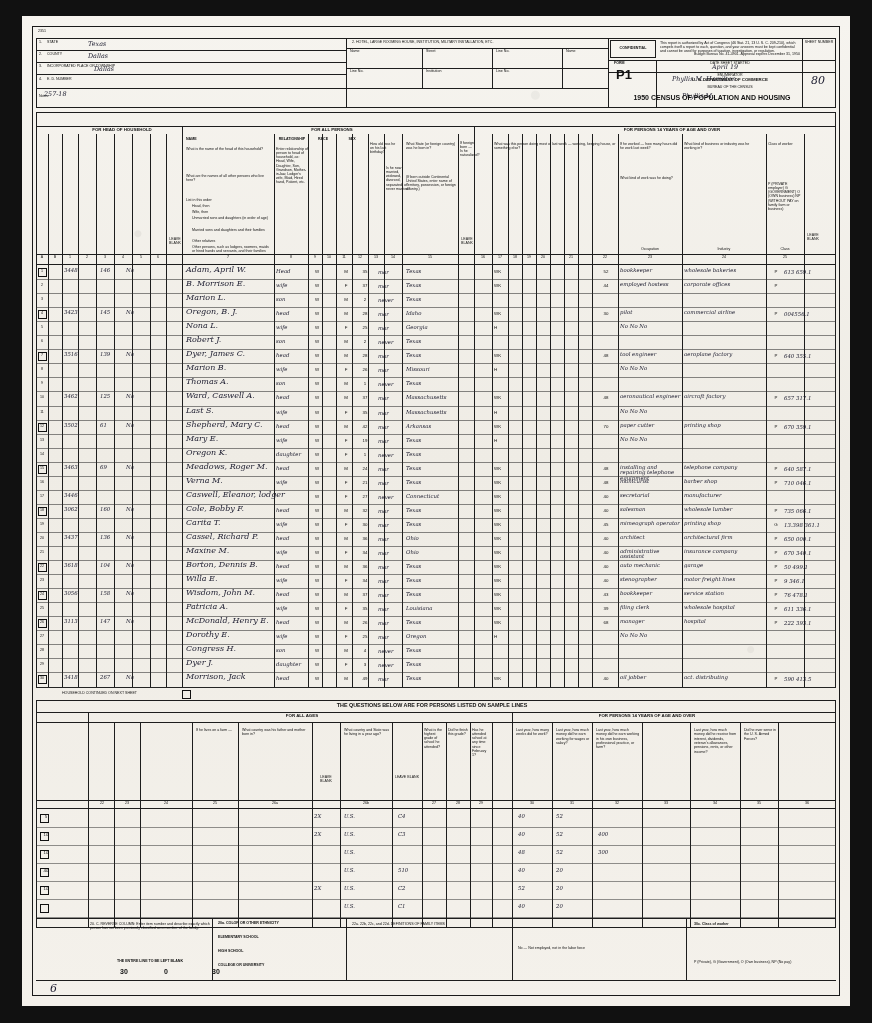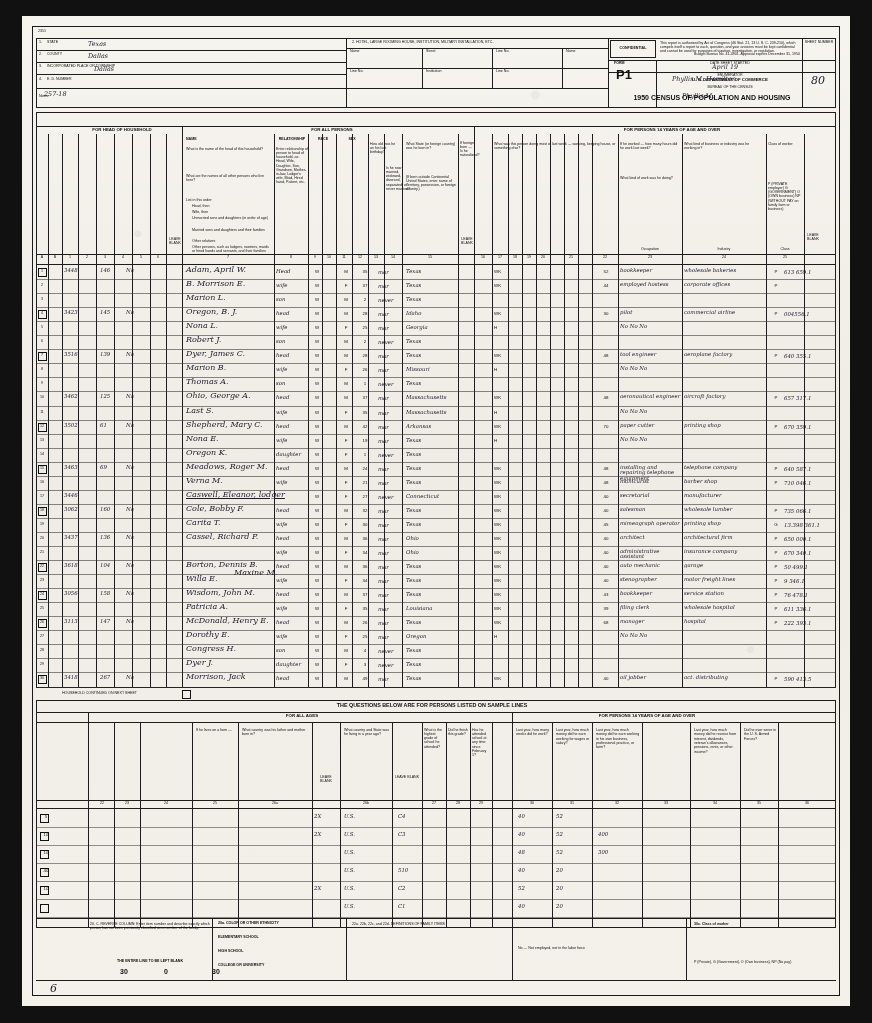--- a/index.html
+++ b/index.html
@@ -347,21 +347,21 @@
         <div class="t s c" style="left: 289px; width: 12px; top: 366.4px;">W</div>
         <div class="t s c" style="left: 317px; width: 14px; top: 366.4px;">M</div>
         <div class="t s c" style="left: 334px; width: 18px; top: 366.4px;">1</div>
         <div class="hw tiny" style="left: 356px; width: 26px; top: 365.4px;">never</div>
         <div class="hw tiny" style="left: 384px; width: 56px; top: 364.4px;">Texas</div>
         <div class="rowline" style="left: 14px; top: 389.5px; width: 800px; opacity: 0.55;"></div>
         <div class="t xs c" style="left: 14px; width: 12px; top: 380.45px;">10</div>
         <div class="hw tiny" style="left: 42px; width: 32px; top: 377.45px;">3462</div>
         <div class="hw tiny" style="left: 78px; width: 24px; top: 377.45px;">125</div>
         <div class="hw tiny" style="left: 104px; width: 22px; top: 377.45px;">Na</div>
-        <div class="hw" style="left: 164px; width: 120px; top: 375.45px; white-space: nowrap;">Ohio, George A.</div>
+        <div class="hw" style="left: 164px; width: 120px; top: 375.45px; white-space: nowrap;">Ward, Caswell A.</div>
         <div class="hw tiny" style="left: 254px; width: 34px; top: 378.45px;">head</div>
         <div class="t s c" style="left: 289px; width: 12px; top: 380.45px;">W</div>
         <div class="t s c" style="left: 317px; width: 14px; top: 380.45px;">M</div>
         <div class="t s c" style="left: 334px; width: 18px; top: 380.45px;">37</div>
         <div class="hw tiny" style="left: 356px; width: 26px; top: 379.45px;">mar</div>
         <div class="hw tiny" style="left: 384px; width: 56px; top: 378.45px;">Massachusetts</div>
         <div class="t s" style="left: 472px; width: 30px; top: 380.45px;">WK</div>
         <div class="t s c" style="left: 572px; width: 24px; top: 380.45px;">48</div>
         <div class="hw tiny" style="left: 598px; width: 62px; top: 378.45px; overflow: hidden; white-space: normal; line-height: 1;">aeronautical engineer</div>
         <div class="hw tiny" style="left: 662px; width: 80px; top: 378.45px; overflow: hidden; white-space: normal; line-height: 1;">aircraft factory</div>
@@ -391,21 +391,21 @@
         <div class="hw tiny" style="left: 356px; width: 26px; top: 407.55px;">mar</div>
         <div class="hw tiny" style="left: 384px; width: 56px; top: 406.55px;">Arkansas</div>
         <div class="t s" style="left: 472px; width: 30px; top: 408.55px;">WK</div>
         <div class="t s c" style="left: 572px; width: 24px; top: 408.55px;">70</div>
         <div class="hw tiny" style="left: 598px; width: 62px; top: 406.55px; overflow: hidden; white-space: normal; line-height: 1;">paper cutter</div>
         <div class="hw tiny" style="left: 662px; width: 80px; top: 406.55px; overflow: hidden; white-space: normal; line-height: 1;">printing shop</div>
         <div class="t s c" style="left: 746px; width: 16px; top: 408.55px;">P</div>
         <div class="hw tiny" style="left: 762px; width: 50px; top: 407.55px;">670 359.1</div>
         <div class="rowline" style="left: 14px; top: 431.65px; width: 800px; opacity: 0.55;"></div>
         <div class="t xs c" style="left: 14px; width: 12px; top: 422.6px;">13</div>
-        <div class="hw" style="left: 164px; width: 120px; top: 417.6px; white-space: nowrap;">Nona E.</div>
+        <div class="hw" style="left: 164px; width: 120px; top: 417.6px; white-space: nowrap;">Mary E.</div>
         <div class="hw tiny" style="left: 254px; width: 34px; top: 420.6px;">wife</div>
         <div class="t s c" style="left: 289px; width: 12px; top: 422.6px;">W</div>
         <div class="t s c" style="left: 317px; width: 14px; top: 422.6px;">F</div>
         <div class="t s c" style="left: 334px; width: 18px; top: 422.6px;">19</div>
         <div class="hw tiny" style="left: 356px; width: 26px; top: 421.6px;">mar</div>
         <div class="hw tiny" style="left: 384px; width: 56px; top: 420.6px;">Texas</div>
         <div class="t s" style="left: 472px; width: 30px; top: 422.6px;">H</div>
         <div class="hw tiny" style="left: 598px; width: 62px; top: 420.6px; overflow: hidden; white-space: normal; line-height: 1;">No No No</div>
         <div class="rowline" style="left: 14px; top: 445.7px; width: 800px; opacity: 0.55;"></div>
         <div class="t xs c" style="left: 14px; width: 12px; top: 436.65px;">14</div>
@@ -445,21 +445,21 @@
         <div class="hw tiny" style="left: 384px; width: 56px; top: 462.75px;">Texas</div>
         <div class="t s" style="left: 472px; width: 30px; top: 464.75px;">WK</div>
         <div class="t s c" style="left: 572px; width: 24px; top: 464.75px;">48</div>
         <div class="hw tiny" style="left: 598px; width: 62px; top: 462.75px; overflow: hidden; white-space: normal; line-height: 1;">manicurist</div>
         <div class="hw tiny" style="left: 662px; width: 80px; top: 462.75px; overflow: hidden; white-space: normal; line-height: 1;">barber shop</div>
         <div class="t s c" style="left: 746px; width: 16px; top: 464.75px;">P</div>
         <div class="hw tiny" style="left: 762px; width: 50px; top: 463.75px;">710 046.1</div>
         <div class="rowline" style="left: 14px; top: 487.85px; width: 800px; opacity: 0.55;"></div>
         <div class="t xs c" style="left: 14px; width: 12px; top: 478.8px;">17</div>
         <div class="hw tiny" style="left: 42px; width: 32px; top: 475.8px;">3446</div>
-        <div class="hw" style="left: 164px; width: 120px; top: 473.8px; white-space: nowrap; text-decoration: underline;">Caswell, Eleanor, lodger</div>
+        <div class="hw" style="left: 164px; width: 120px; top: 473.8px; white-space: nowrap;">Caswell, Eleanor, lodger</div>
         <div class="t s c" style="left: 289px; width: 12px; top: 478.8px;">W</div>
         <div class="t s c" style="left: 317px; width: 14px; top: 478.8px;">F</div>
         <div class="t s c" style="left: 334px; width: 18px; top: 478.8px;">27</div>
         <div class="hw tiny" style="left: 356px; width: 26px; top: 477.8px;">never</div>
         <div class="hw tiny" style="left: 384px; width: 56px; top: 476.8px;">Connecticut</div>
         <div class="t s" style="left: 472px; width: 30px; top: 478.8px;">WK</div>
         <div class="t s c" style="left: 572px; width: 24px; top: 478.8px;">40</div>
         <div class="hw tiny" style="left: 598px; width: 62px; top: 476.8px; overflow: hidden; white-space: normal; line-height: 1;">secretarial</div>
         <div class="hw tiny" style="left: 662px; width: 80px; top: 476.8px; overflow: hidden; white-space: normal; line-height: 1;">manufacturer</div>
         <div class="rowline" style="left: 14px; top: 501.9px; width: 800px; opacity: 0.55;"></div>
@@ -508,21 +508,21 @@
         <div class="hw tiny" style="left: 356px; width: 26px; top: 519.95px;">mar</div>
         <div class="hw tiny" style="left: 384px; width: 56px; top: 518.95px;">Ohio</div>
         <div class="t s" style="left: 472px; width: 30px; top: 520.95px;">WK</div>
         <div class="t s c" style="left: 572px; width: 24px; top: 520.95px;">40</div>
         <div class="hw tiny" style="left: 598px; width: 62px; top: 518.95px; overflow: hidden; white-space: normal; line-height: 1;">architect</div>
         <div class="hw tiny" style="left: 662px; width: 80px; top: 518.95px; overflow: hidden; white-space: normal; line-height: 1;">architectural firm</div>
         <div class="t s c" style="left: 746px; width: 16px; top: 520.95px;">P</div>
         <div class="hw tiny" style="left: 762px; width: 50px; top: 519.95px;">650 000.1</div>
         <div class="rowline" style="left: 14px; top: 544.05px; width: 800px; opacity: 0.55;"></div>
         <div class="t xs c" style="left: 14px; width: 12px; top: 535px;">21</div>
-        <div class="hw" style="left: 164px; width: 120px; top: 552px; white-space: nowrap; margin-left: 48px;">Maxine M.</div>
+        <div class="hw" style="left: 164px; width: 120px; top: 530px; white-space: nowrap;">Maxine M.</div>
         <div class="hw tiny" style="left: 254px; width: 34px; top: 533px;">wife</div>
         <div class="t s c" style="left: 289px; width: 12px; top: 535px;">W</div>
         <div class="t s c" style="left: 317px; width: 14px; top: 535px;">F</div>
         <div class="t s c" style="left: 334px; width: 18px; top: 535px;">34</div>
         <div class="hw tiny" style="left: 356px; width: 26px; top: 534px;">mar</div>
         <div class="hw tiny" style="left: 384px; width: 56px; top: 533px;">Ohio</div>
         <div class="t s" style="left: 472px; width: 30px; top: 535px;">WK</div>
         <div class="t s c" style="left: 572px; width: 24px; top: 535px;">40</div>
         <div class="hw tiny" style="left: 598px; width: 62px; top: 533px; overflow: hidden; white-space: normal; line-height: 1;">administrative assistant</div>
         <div class="hw tiny" style="left: 662px; width: 80px; top: 533px; overflow: hidden; white-space: normal; line-height: 1;">insurance company</div>

